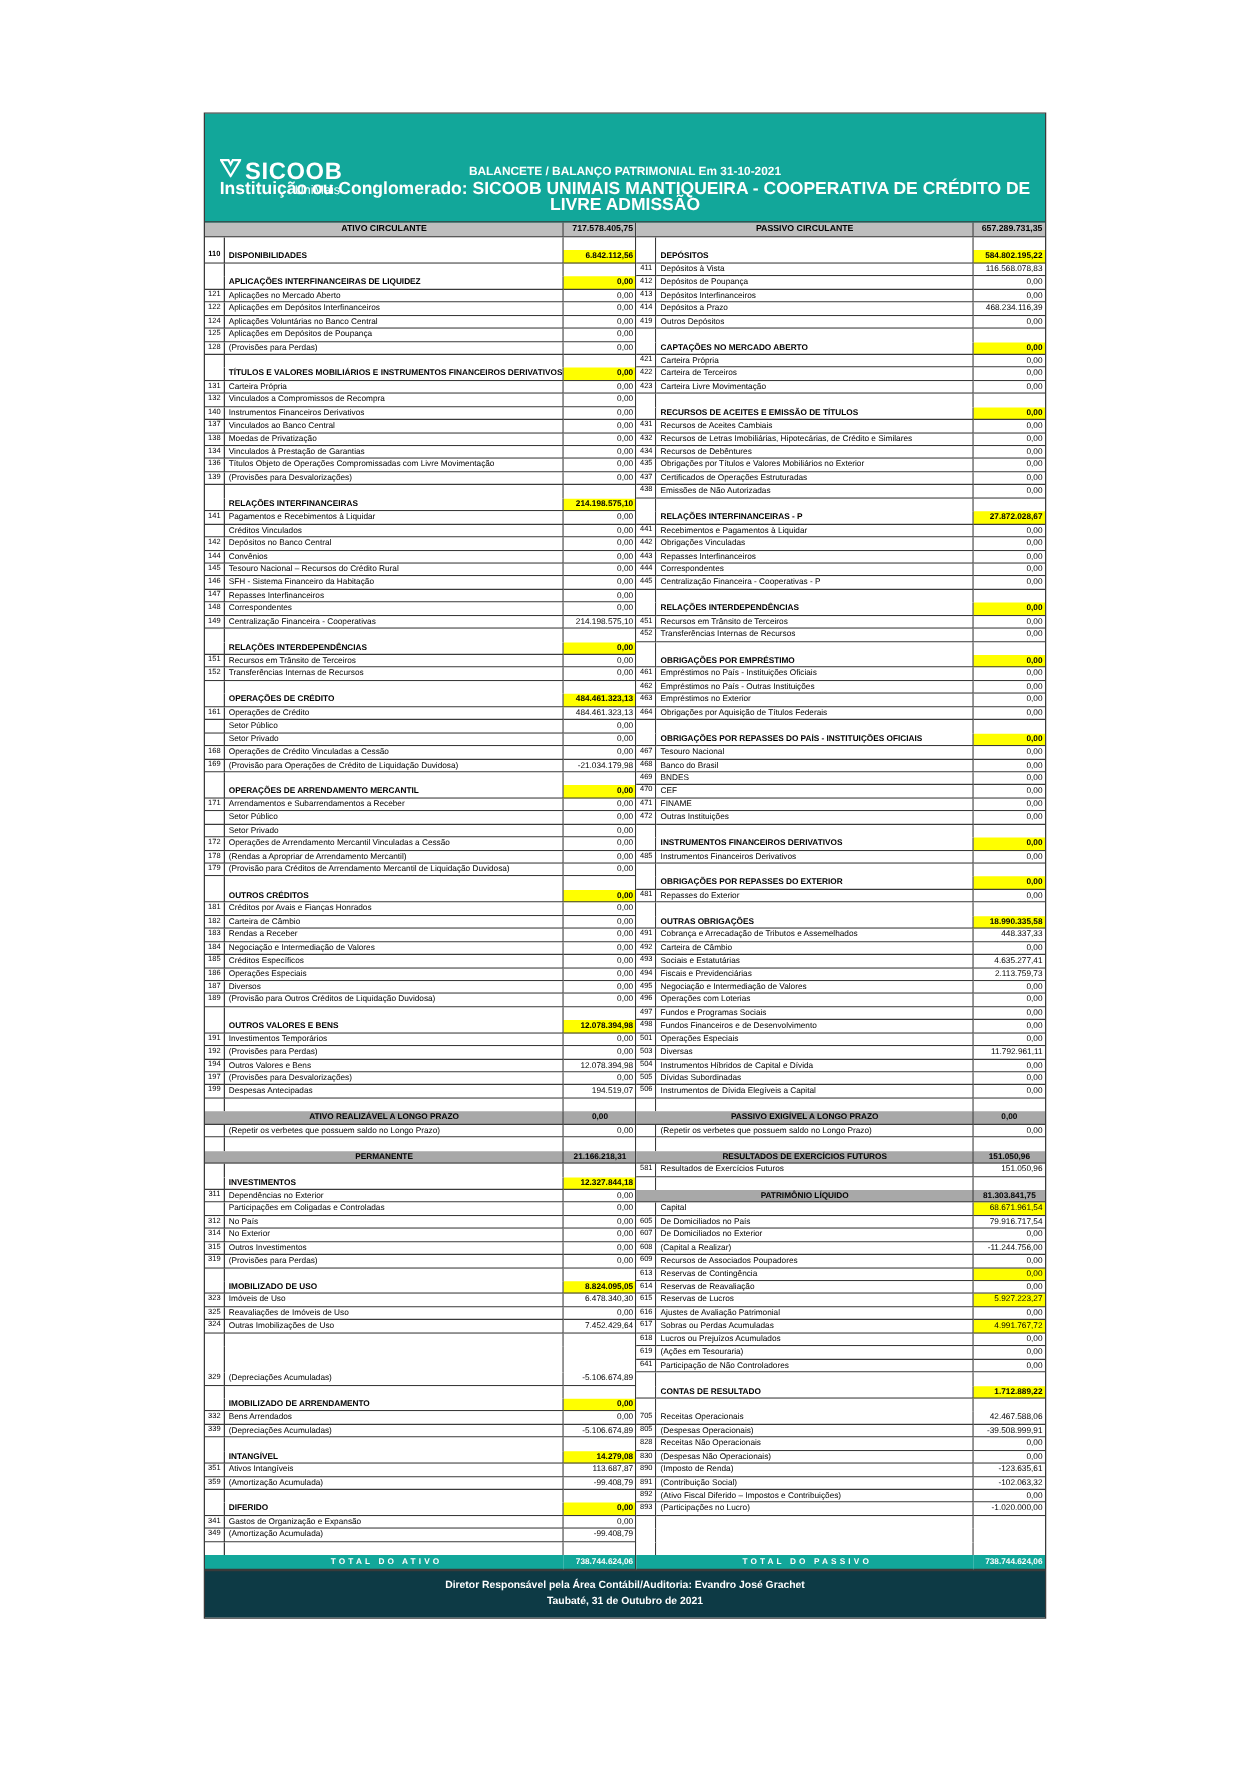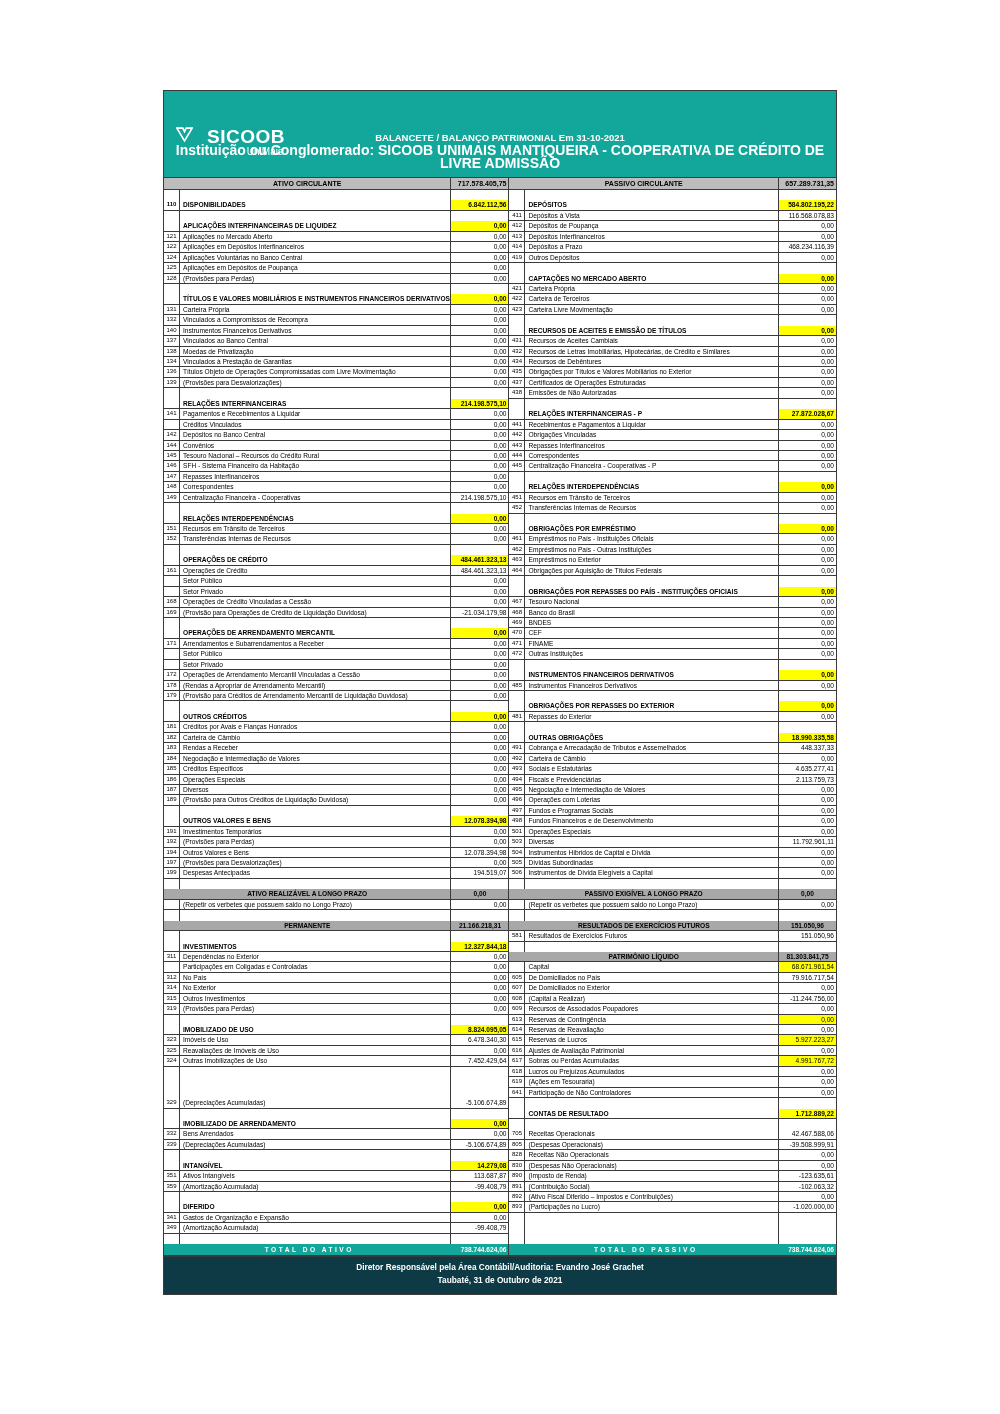--- a/index.html
+++ b/index.html
@@ -11,21 +11,21 @@
   body{width:1000px;height:1414px;background:#ffffff;font-family:"Liberation Sans",sans-serif;position:relative;}
   .sheet{position:absolute;left:163px;top:90px;width:674px;border:1px solid var(--line);}
   
   .hdr{background:var(--teal);color:#fff;text-align:center;padding:4px 4px 7px 4px;position:relative;border-bottom:1px solid var(--line);}
   .hdr .l1{font-size:9.5px;font-weight:bold;line-height:13px;margin-top:36px;}
   .hdr .l2{font-size:8.5px;font-weight:bold;line-height:12px;}
   .hdr .l3{font-size:14px;font-weight:bold;line-height:13px;}
   .hdr .l4{font-size:8.3px;font-weight:bold;line-height:15px;}
   .hdr .l5{font-size:8.3px;font-weight:bold;line-height:15px;}
   .logo{position:absolute;left:12px;top:36px;display:flex;flex-direction:column;align-items:flex-end;color:#fff;}
-  .logo .brandrow{display:flex;align-items:flex-end;gap:14px;}
+  .logo .brandrow{display:flex;align-items:flex-end;gap:3px;}
   .logo .mark{width:17px;height:15px;}
   .logo .brand{font-size:19px;font-weight:bold;letter-spacing:0.5px;line-height:19px;}
   .logo .sub{font-size:10px;line-height:11px;margin-right:2px;}
   
   .cols{display:flex;background:#fff;}
   .col{border-right:1px solid var(--line);}
   .col:last-child{border-right:none;}
   .col-a{width:346px;}
   .col-p{width:327px;}
   .row{display:flex;height:10.45px;}

